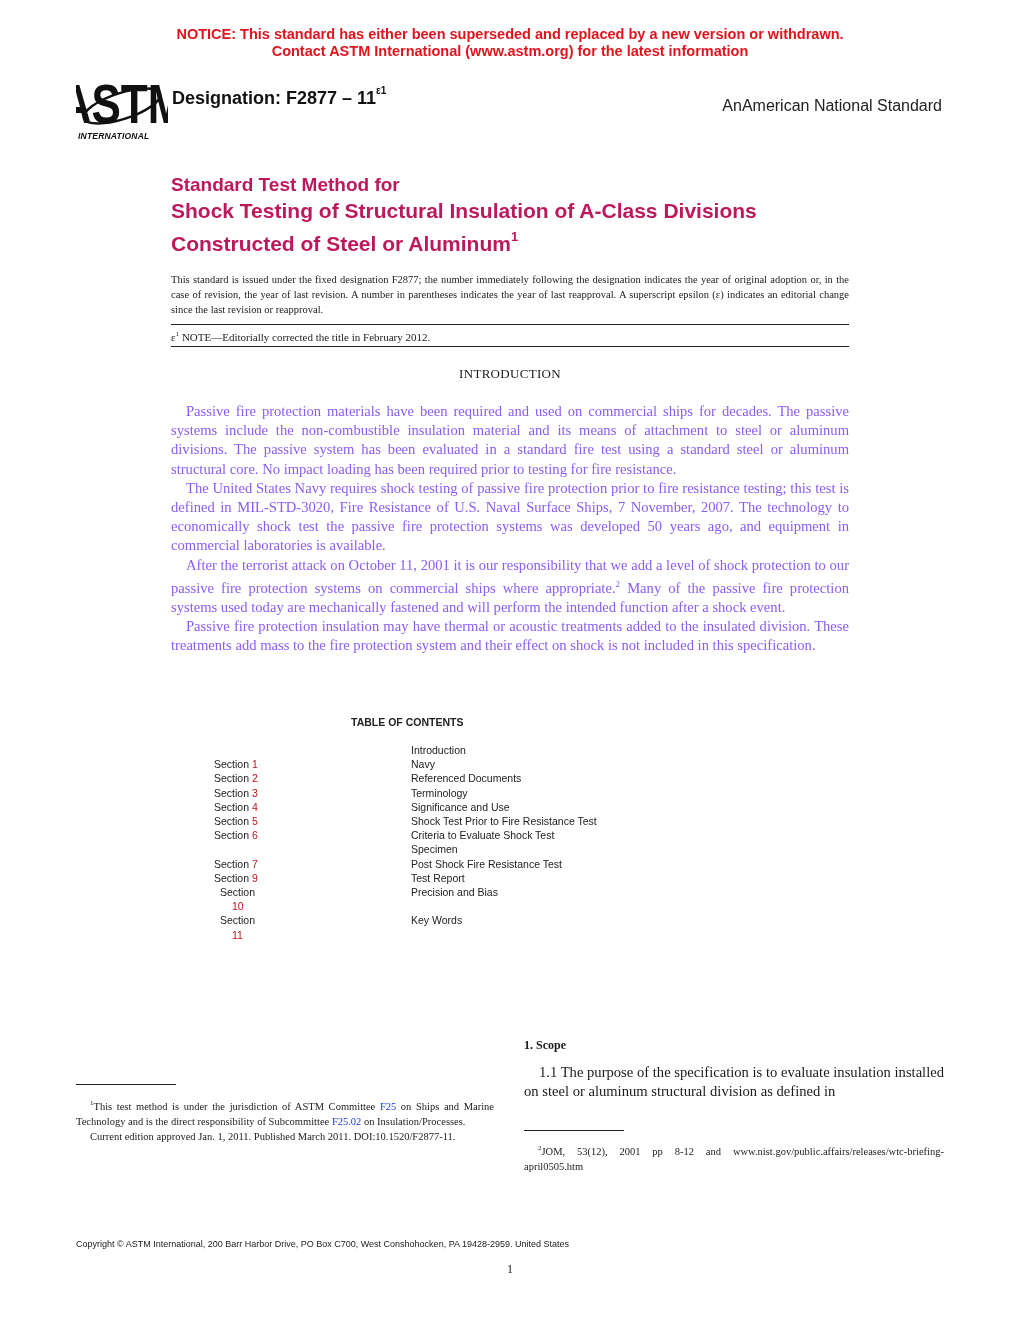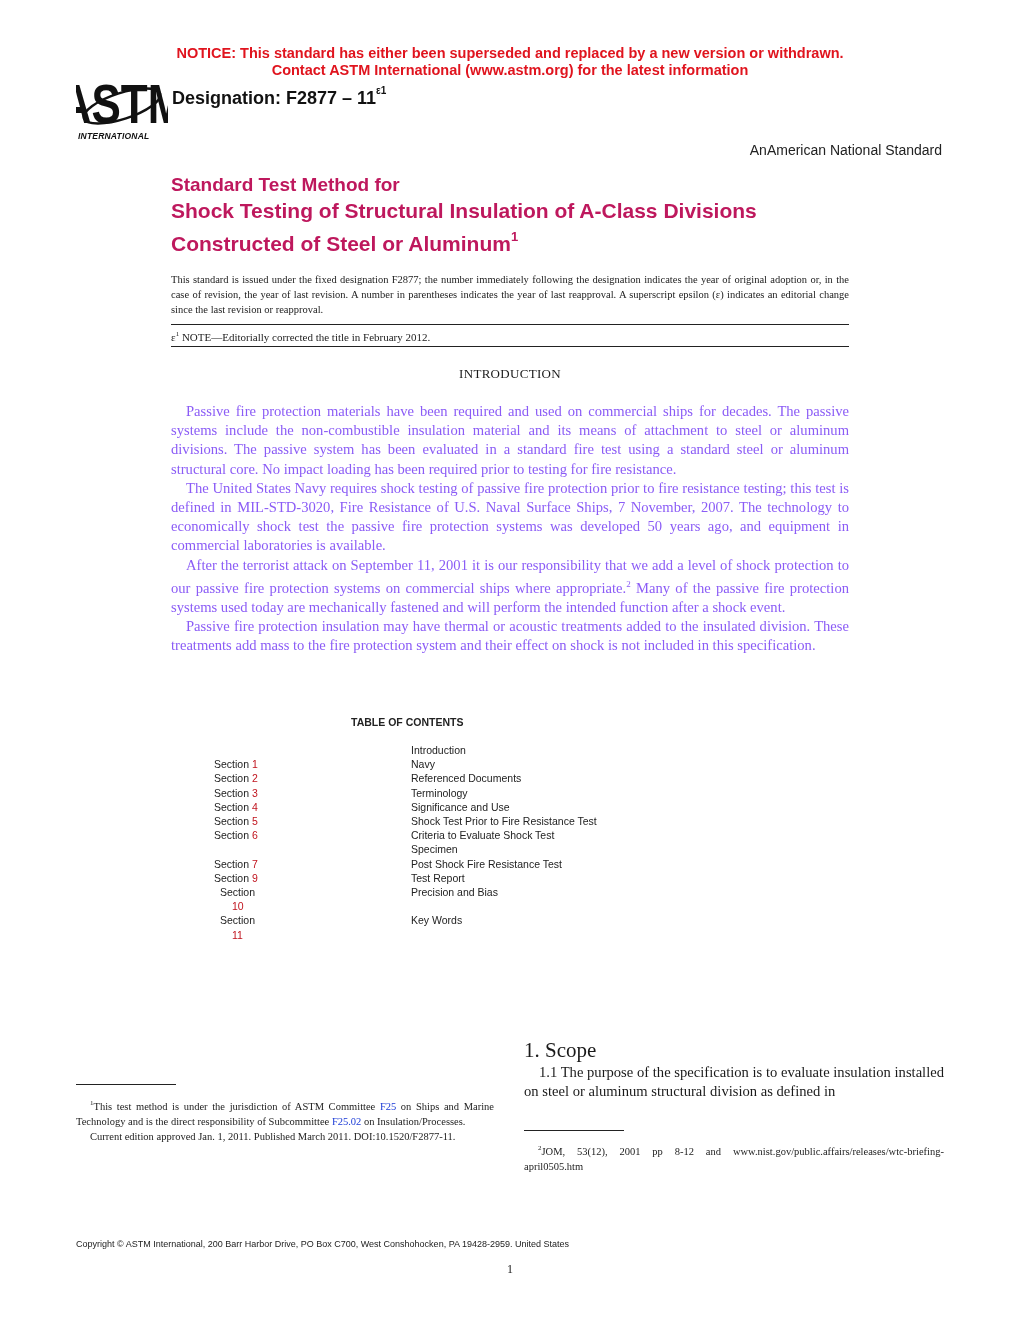--- a/index.html
+++ b/index.html
@@ -1,31 +1,31 @@
 <!DOCTYPE html>
 <html><head>
   <meta charset="utf-8">
   <style>
     * { margin: 0; padding: 0; box-sizing: border-box; }
     html, body { width: 1020px; height: 1320px; background: #ffffff; overflow: hidden; }
     body { position: relative; color: #1a1a1a; font-family: "Liberation Serif", serif; }
 
     .notice { position: absolute; top: 26px; left: 0; width: 1020px; text-align: center;
-      font-family: "Liberation Sans", sans-serif; font-weight: bold; color: #e0141e; font-size: 14.5px; line-height: 17px; margin-top: 19px; }
+      font-family: "Liberation Sans", sans-serif; font-weight: bold; color: #e0141e; font-size: 14.5px; line-height: 17px; }
 
     .logo { position: absolute; left: 76px; top: 74px; width: 92px; height: 70px; }
     .logo svg { display: block; }
     .logo-intl { position: absolute; left: 78px; top: 131px; font-family: Liberation Sans, sans-serif;
       font-weight: bold; font-style: italic; font-size: 8.5px; letter-spacing: 0.2px; color: #111; }
 
     .designation { position: absolute; left: 172px; top: 88px; font-family: "Liberation Sans", sans-serif;
       font-weight: bold; font-size: 18px; color: #111; }
     .designation sup { font-size: 10px; position: relative; top: -3px; }
     .standard-type { position: absolute; right: 78px; top: 97px; font-family: "Liberation Sans", sans-serif;
-      font-size: 14px; color: #222; margin-top: 45px; }
+      font-size: 16px; color: #222; }
 
     .title-block { position: absolute; left: 171px; top: 173px; font-family: "Liberation Sans", sans-serif;
       font-weight: bold; color: #be185d; }
     .title-block .t1 { font-size: 19px; line-height: 24px; }
     .title-block .t2 { font-size: 21px; line-height: 28px; }
     .title-block sup { font-size: 13px; position: relative; top: -2px; }
 
     .issued { position: absolute; left: 171px; top: 272px; width: 678px; font-size: 10.5px; line-height: 15px;
       text-align: justify; color: #222; }
     .rule { position: absolute; left: 171px; width: 678px; height: 1px; background: #222; }
@@ -42,21 +42,21 @@
     .toc-head { position: absolute; left: 351px; top: 716px; font-family: "Liberation Sans", sans-serif;
       font-size: 10.5px; font-weight: bold; color: #222; }
     .toc { position: absolute; left: 214px; top: 743px; font-family: "Liberation Sans", sans-serif;
       font-size: 10.5px; line-height: 14.2px; color: #222; }
     .toc-row { display: flex; }
     .toc-sec { width: 197px; }
     .toc-sec.wrap { padding-left: 6px; width: 197px; }
     .toc-num { color: #c0141e; }
     .toc-title { width: 190px; }
 
-    .scope-head { position: absolute; left: 524px; top: 1038px; font-size: 21px; font-weight: normal; text-align: right; }
+    .scope-head { position: absolute; left: 524px; top: 1038px; font-size: 12px; font-weight: bold; text-align: right; }
     .scope-text { position: absolute; left: 524px; top: 1063px; width: 420px; font-size: 14.6px; line-height: 19.2px;
       text-align: justify; }
     .scope-text p { text-indent: 15px; }
 
     .fn-rule { position: absolute; height: 1px; background: #222; width: 100px; }
     .fn { position: absolute; font-size: 10.5px; line-height: 15px; text-align: justify; color: #222; }
     .fn p { text-indent: 14px; }
     .fn sup { font-size: 7px; }
     .fn-link { color: #1a3ad6; }
 
@@ -95,21 +95,21 @@
 <div class="rule" style="top:324px"></div>
 <div class="epsnote">
   <span>ε</span><sup>1</sup><span> NOTE—Editorially corrected the title in February 2012.</span>
 </div>
 <div class="rule" style="top:346px"></div>
 
 <div class="intro-head">INTRODUCTION</div>
 <div class="intro">
   <p>Passive fire protection materials have been required and used on commercial ships for decades. The passive systems include the non-combustible insulation material and its means of attachment to steel or aluminum divisions. The passive system has been evaluated in a standard fire test using a standard steel or aluminum structural core. No impact loading has been required prior to testing for fire resistance.</p>
   <p>The United States Navy requires shock testing of passive fire protection prior to fire resistance testing; this test is defined in MIL-STD-3020, Fire Resistance of U.S. Naval Surface Ships, 7 November, 2007. The technology to economically shock test the passive fire protection systems was developed 50 years ago, and equipment in commercial laboratories is available.</p>
-  <p><span>After the terrorist attack on September 11, 2001 it is our responsibility that we add a level of shock protection to our passive fire protection systems on commercial ships where appropriate.</span><sup>2</sup> <span>Many of the passive fire protection systems used today are mechanically fastened and will perform the intended function after a shock event.</span></p>
+  <p><span>After the terrorist attack on October 11, 2001 it is our responsibility that we add a level of shock protection to our passive fire protection systems on commercial ships where appropriate.</span><sup>2</sup> <span>Many of the passive fire protection systems used today are mechanically fastened and will perform the intended function after a shock event.</span></p>
   <p>Passive fire protection insulation may have thermal or acoustic treatments added to the insulated division. These treatments add mass to the fire protection system and their effect on shock is not included in this specification.</p>
 </div>
 
 <div class="toc-head">TABLE OF CONTENTS</div>
 <div class="toc">
   <div class="toc-row">
     <div class="toc-sec"></div>
     <div class="toc-title">Introduction</div>
   </div>
   <div class="toc-row">

